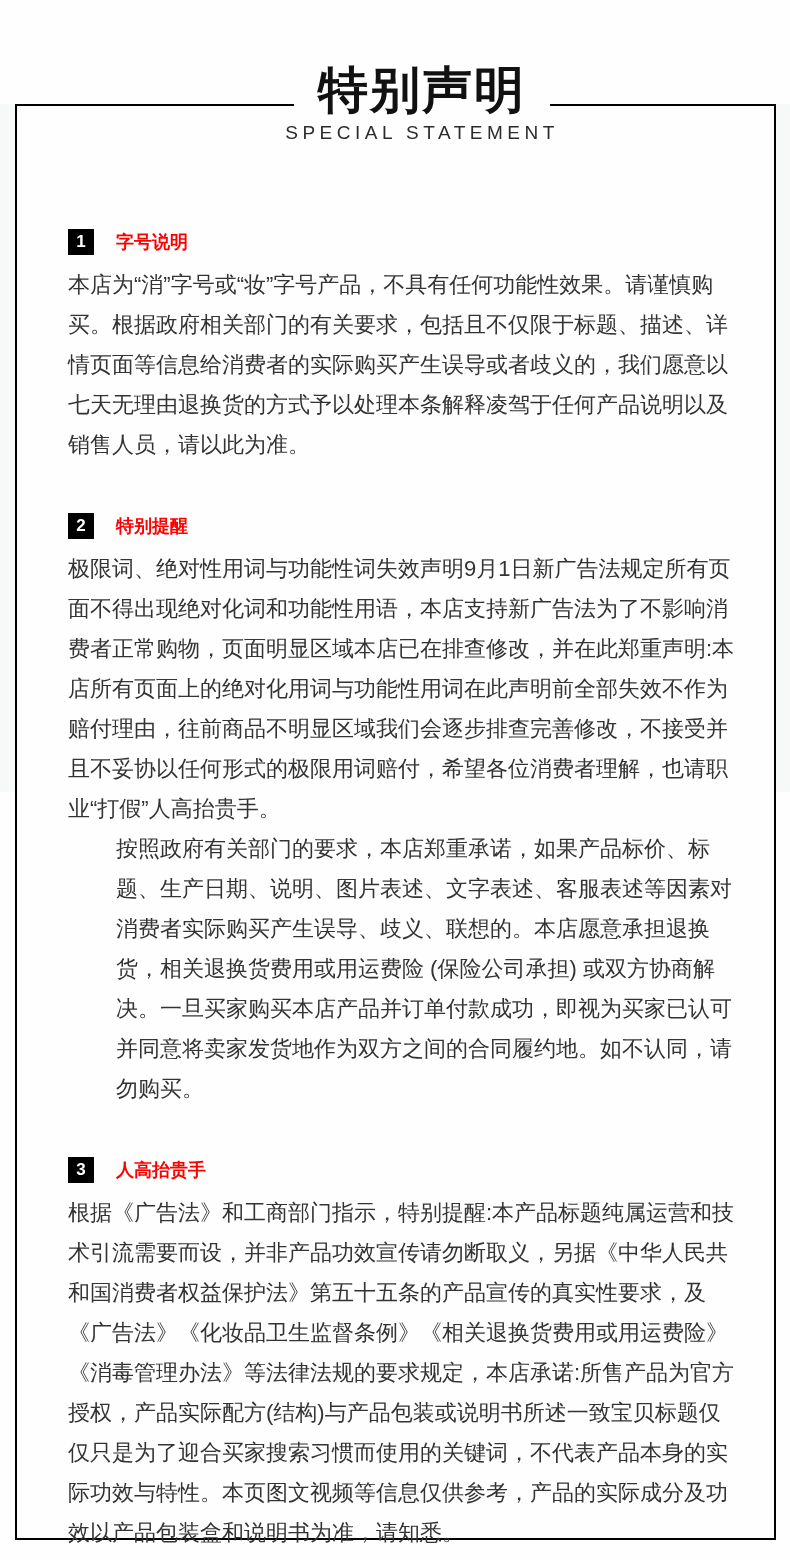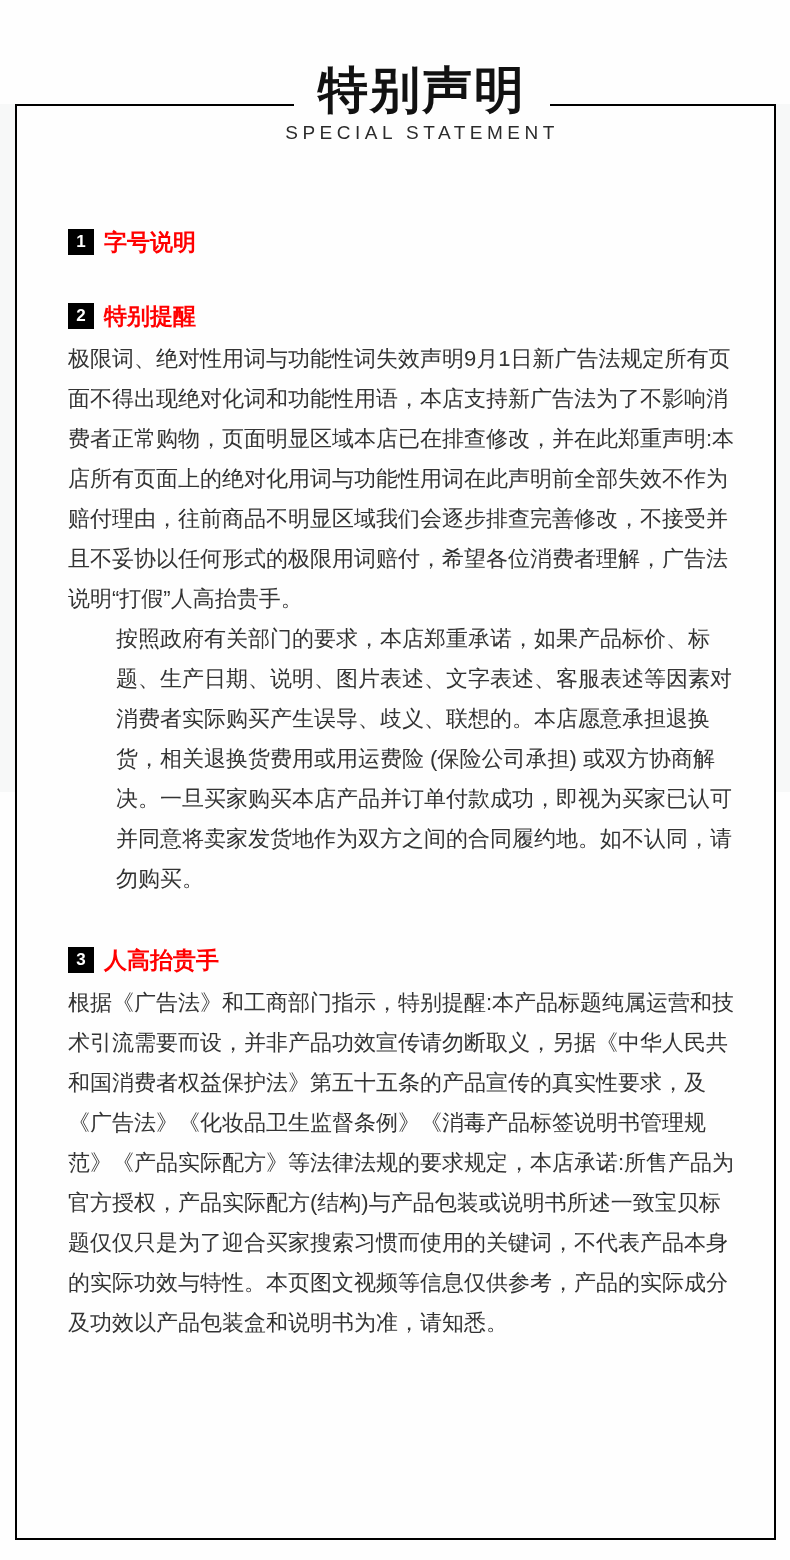--- a/index.html
+++ b/index.html
@@ -44,22 +44,22 @@
 
   .sec-head { display:flex; align-items:center; height:26px; }
   .num {
     flex:0 0 auto;
     width:26px; height:26px;
     background:#000; color:#fff;
     font-size:17px; font-weight:700;
     display:flex; align-items:center; justify-content:center;
   }
   .sec-title {
-    margin-left:10px;
-    font-size:23px; font-weight:700;
+    margin-left:22px;
+    font-size:18px; font-weight:700;
     color:var(--red, #ff0000);
   }
   .body {
     margin:10px 0 0 0;
     font-size:22px; line-height:40px;
     color:var(--body, #333);
     text-align:left;
     word-break:break-all;
   }
   .body + .body { margin-top:0;margin-left:48px; }
@@ -79,33 +79,34 @@
     <div class="title-en">SPECIAL STATEMENT</div>
   </header>
 
   <main class="content">
 
     <section class="sec">
       <div class="sec-head">
         <span class="num">1</span>
         <span class="sec-title">字号说明</span>
       </div>
+      <p class="body">本店为“消”字号或“妆”字号产品，不具有任何功能性效果。请谨慎购买。根据政府相关部门的有关要求，包括且不仅限于标题、描述、详情页面等信息给消费者的实际购买产生误导或者歧义的，我们愿意以七天无理由退换货的方式予以处理本条解释凌驾于任何产品说明以及销售人员，请以此为准。</p>
     </section>
 
     <section class="sec">
       <div class="sec-head">
         <span class="num">2</span>
         <span class="sec-title">特别提醒</span>
       </div>
-      <p class="body">极限词、绝对性用词与功能性词失效声明9月1日新广告法规定所有页面不得出现绝对化词和功能性用语，本店支持新广告法为了不影响消费者正常购物，页面明显区域本店已在排查修改，并在此郑重声明:本店所有页面上的绝对化用词与功能性用词在此声明前全部失效不作为赔付理由，往前商品不明显区域我们会逐步排查完善修改，不接受并且不妥协以任何形式的极限用词赔付，希望各位消费者理解，广告法说明“打假”人高抬贵手。</p>
+      <p class="body">极限词、绝对性用词与功能性词失效声明9月1日新广告法规定所有页面不得出现绝对化词和功能性用语，本店支持新广告法为了不影响消费者正常购物，页面明显区域本店已在排查修改，并在此郑重声明:本店所有页面上的绝对化用词与功能性用词在此声明前全部失效不作为赔付理由，往前商品不明显区域我们会逐步排查完善修改，不接受并且不妥协以任何形式的极限用词赔付，希望各位消费者理解，也请职业“打假”人高抬贵手。</p>
       <p class="body">按照政府有关部门的要求，本店郑重承诺，如果产品标价、标题、生产日期、说明、图片表述、文字表述、客服表述等因素对消费者实际购买产生误导、歧义、联想的。本店愿意承担退换货，相关退换货费用或用运费险 (保险公司承担) 或双方协商解决。一旦买家购买本店产品并订单付款成功，即视为买家已认可并同意将卖家发货地作为双方之间的合同履约地。如不认同，请勿购买。</p>
     </section>
 
     <section class="sec">
       <div class="sec-head">
         <span class="num">3</span>
         <span class="sec-title">人高抬贵手</span>
       </div>
-      <p class="body">根据《广告法》和工商部门指示，特别提醒:本产品标题纯属运营和技术引流需要而设，并非产品功效宣传请勿断取义，另据《中华人民共和国消费者权益保护法》第五十五条的产品宣传的真实性要求，及《广告法》《化妆品卫生监督条例》《消毒产品标签说明书管理规范》《产品实际配方》等法律法规的要求规定，本店承诺:所售产品为官方授权，产品实际配方(结构)与产品包装或说明书所述一致宝贝标题仅仅只是为了迎合买家搜索习惯而使用的关键词，不代表产品本身的实际功效与特性。本页图文视频等信息仅供参考，产品的实际成分及功效以产品包装盒和说明书为准，请知悉。</p>
+      <p class="body">根据《广告法》和工商部门指示，特别提醒:本产品标题纯属运营和技术引流需要而设，并非产品功效宣传请勿断取义，另据《中华人民共和国消费者权益保护法》第五十五条的产品宣传的真实性要求，及《广告法》《化妆品卫生监督条例》《相关退换货费用或用运费险》《消毒管理办法》等法律法规的要求规定，本店承诺:所售产品为官方授权，产品实际配方(结构)与产品包装或说明书所述一致宝贝标题仅仅只是为了迎合买家搜索习惯而使用的关键词，不代表产品本身的实际功效与特性。本页图文视频等信息仅供参考，产品的实际成分及功效以产品包装盒和说明书为准，请知悉。</p>
     </section>
 
   </main>
 </div>
 
 </body></html>

